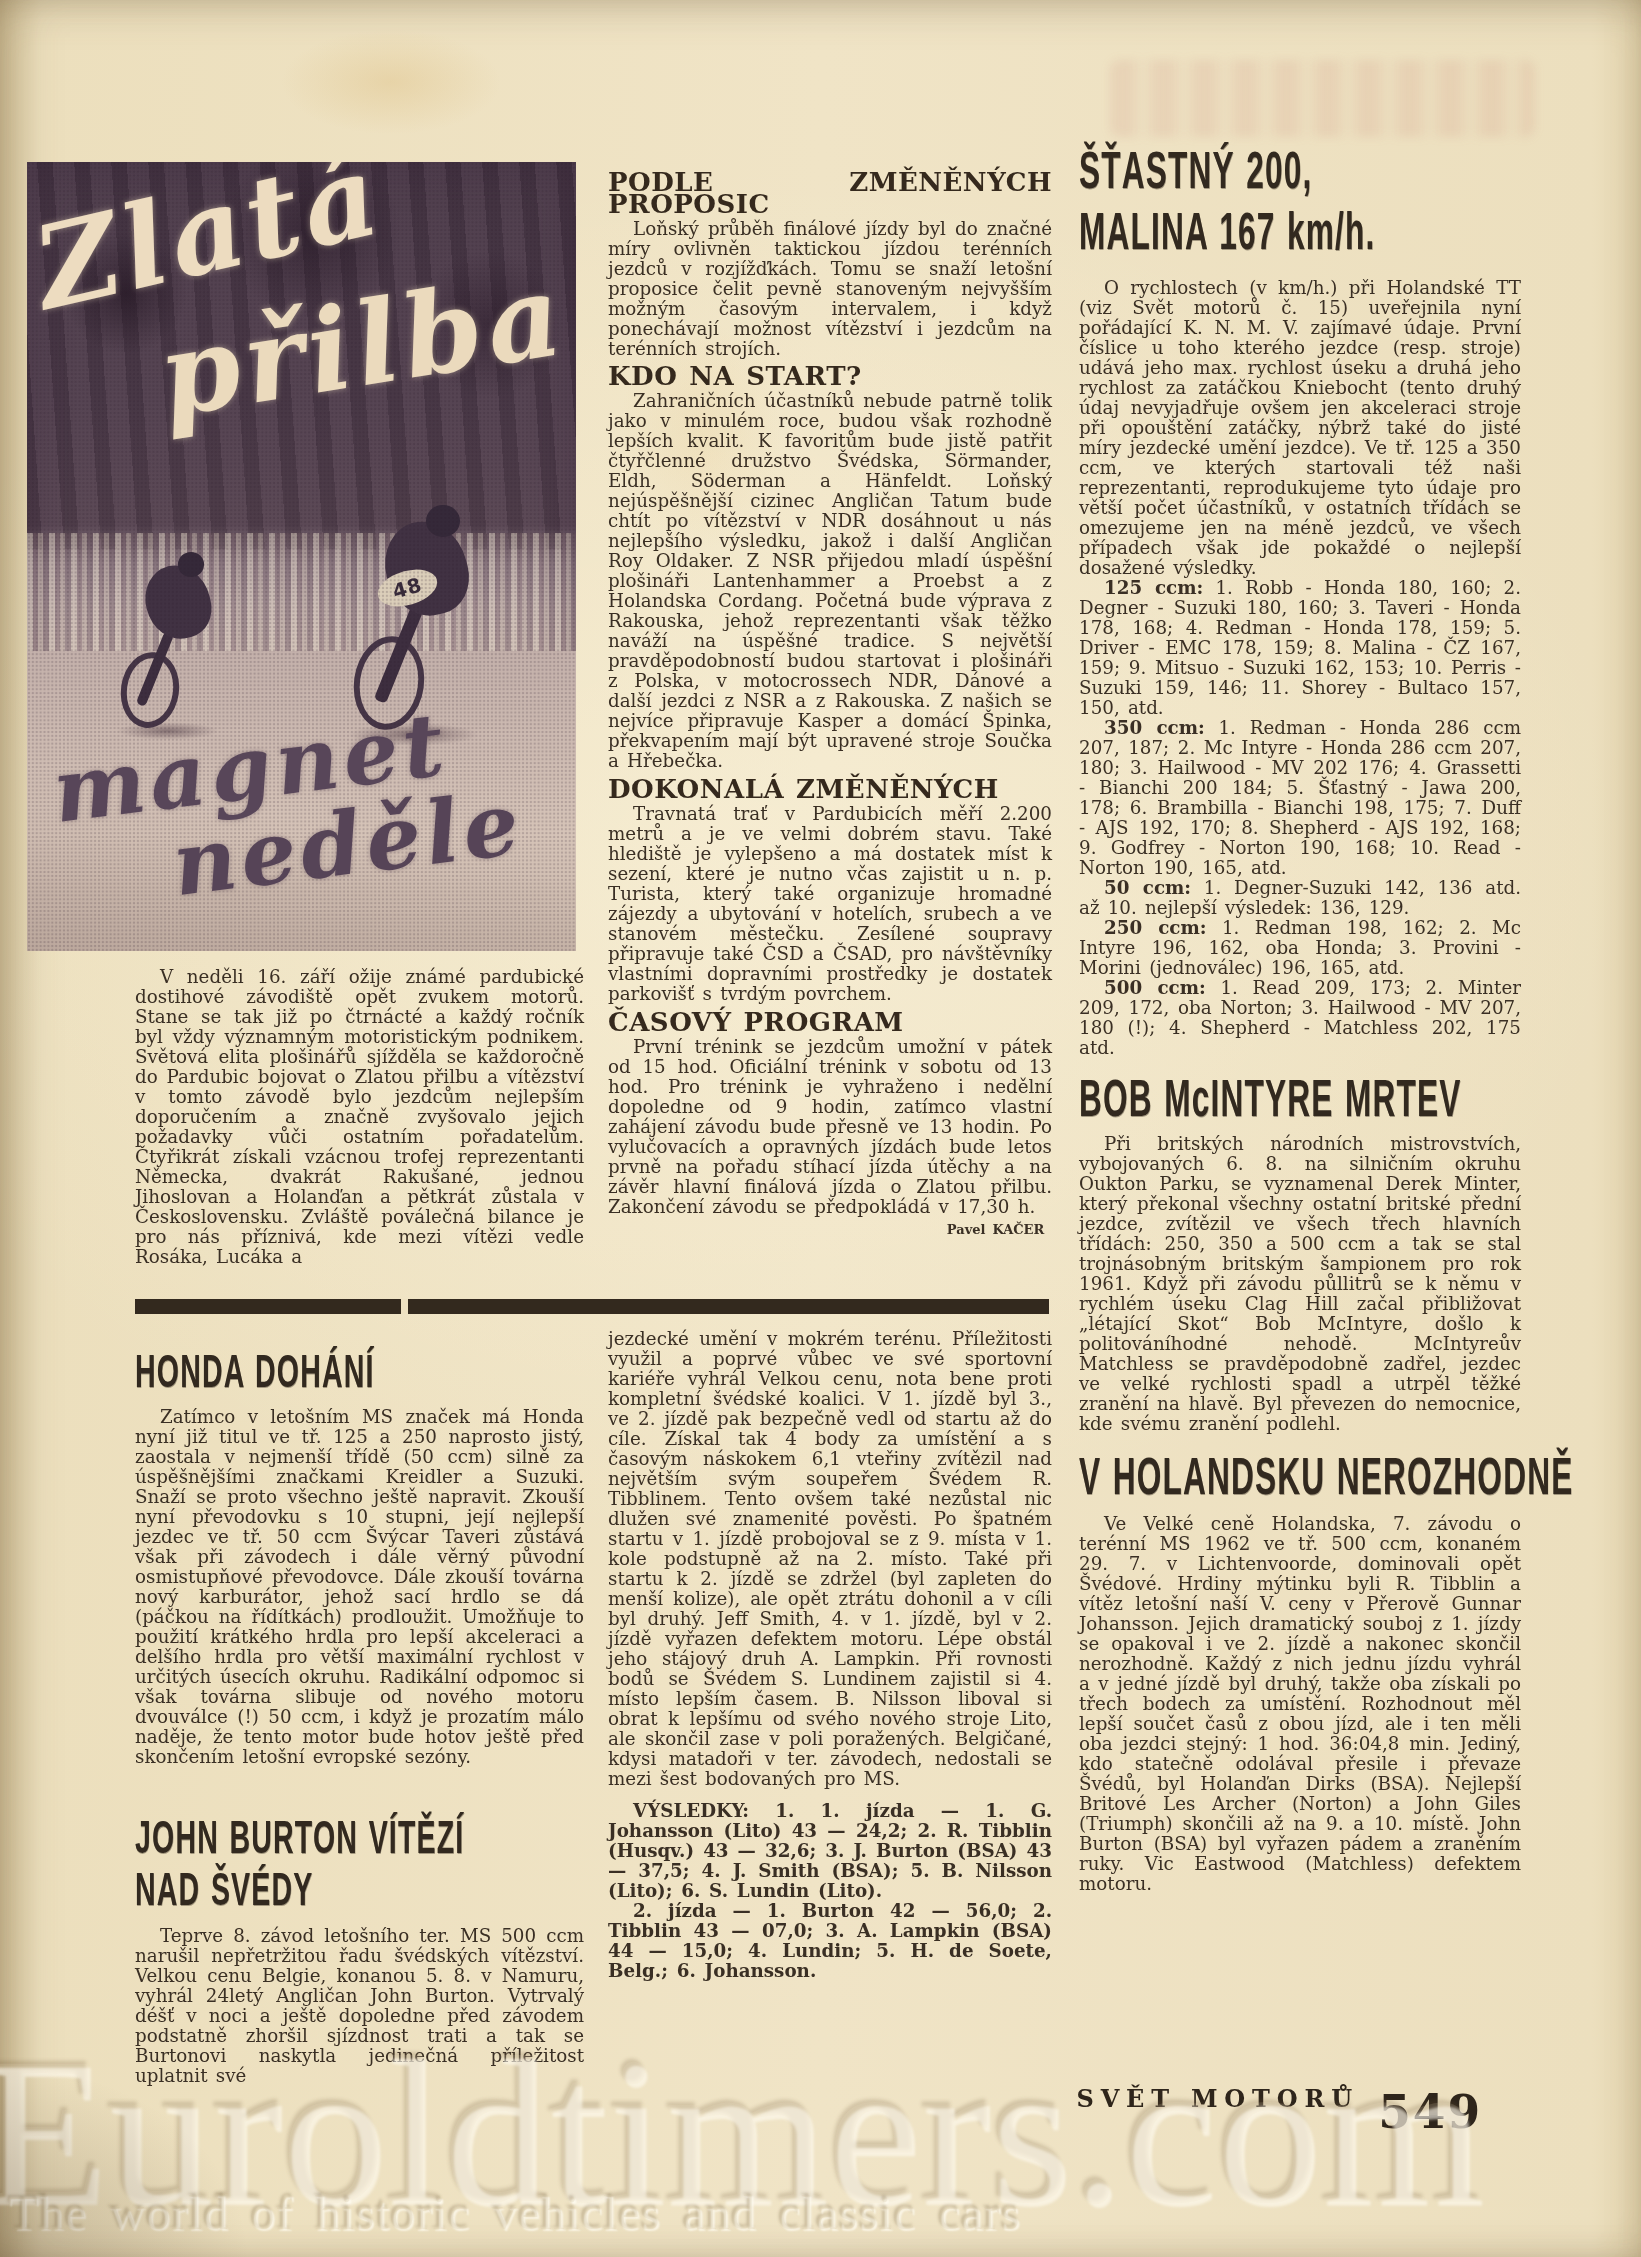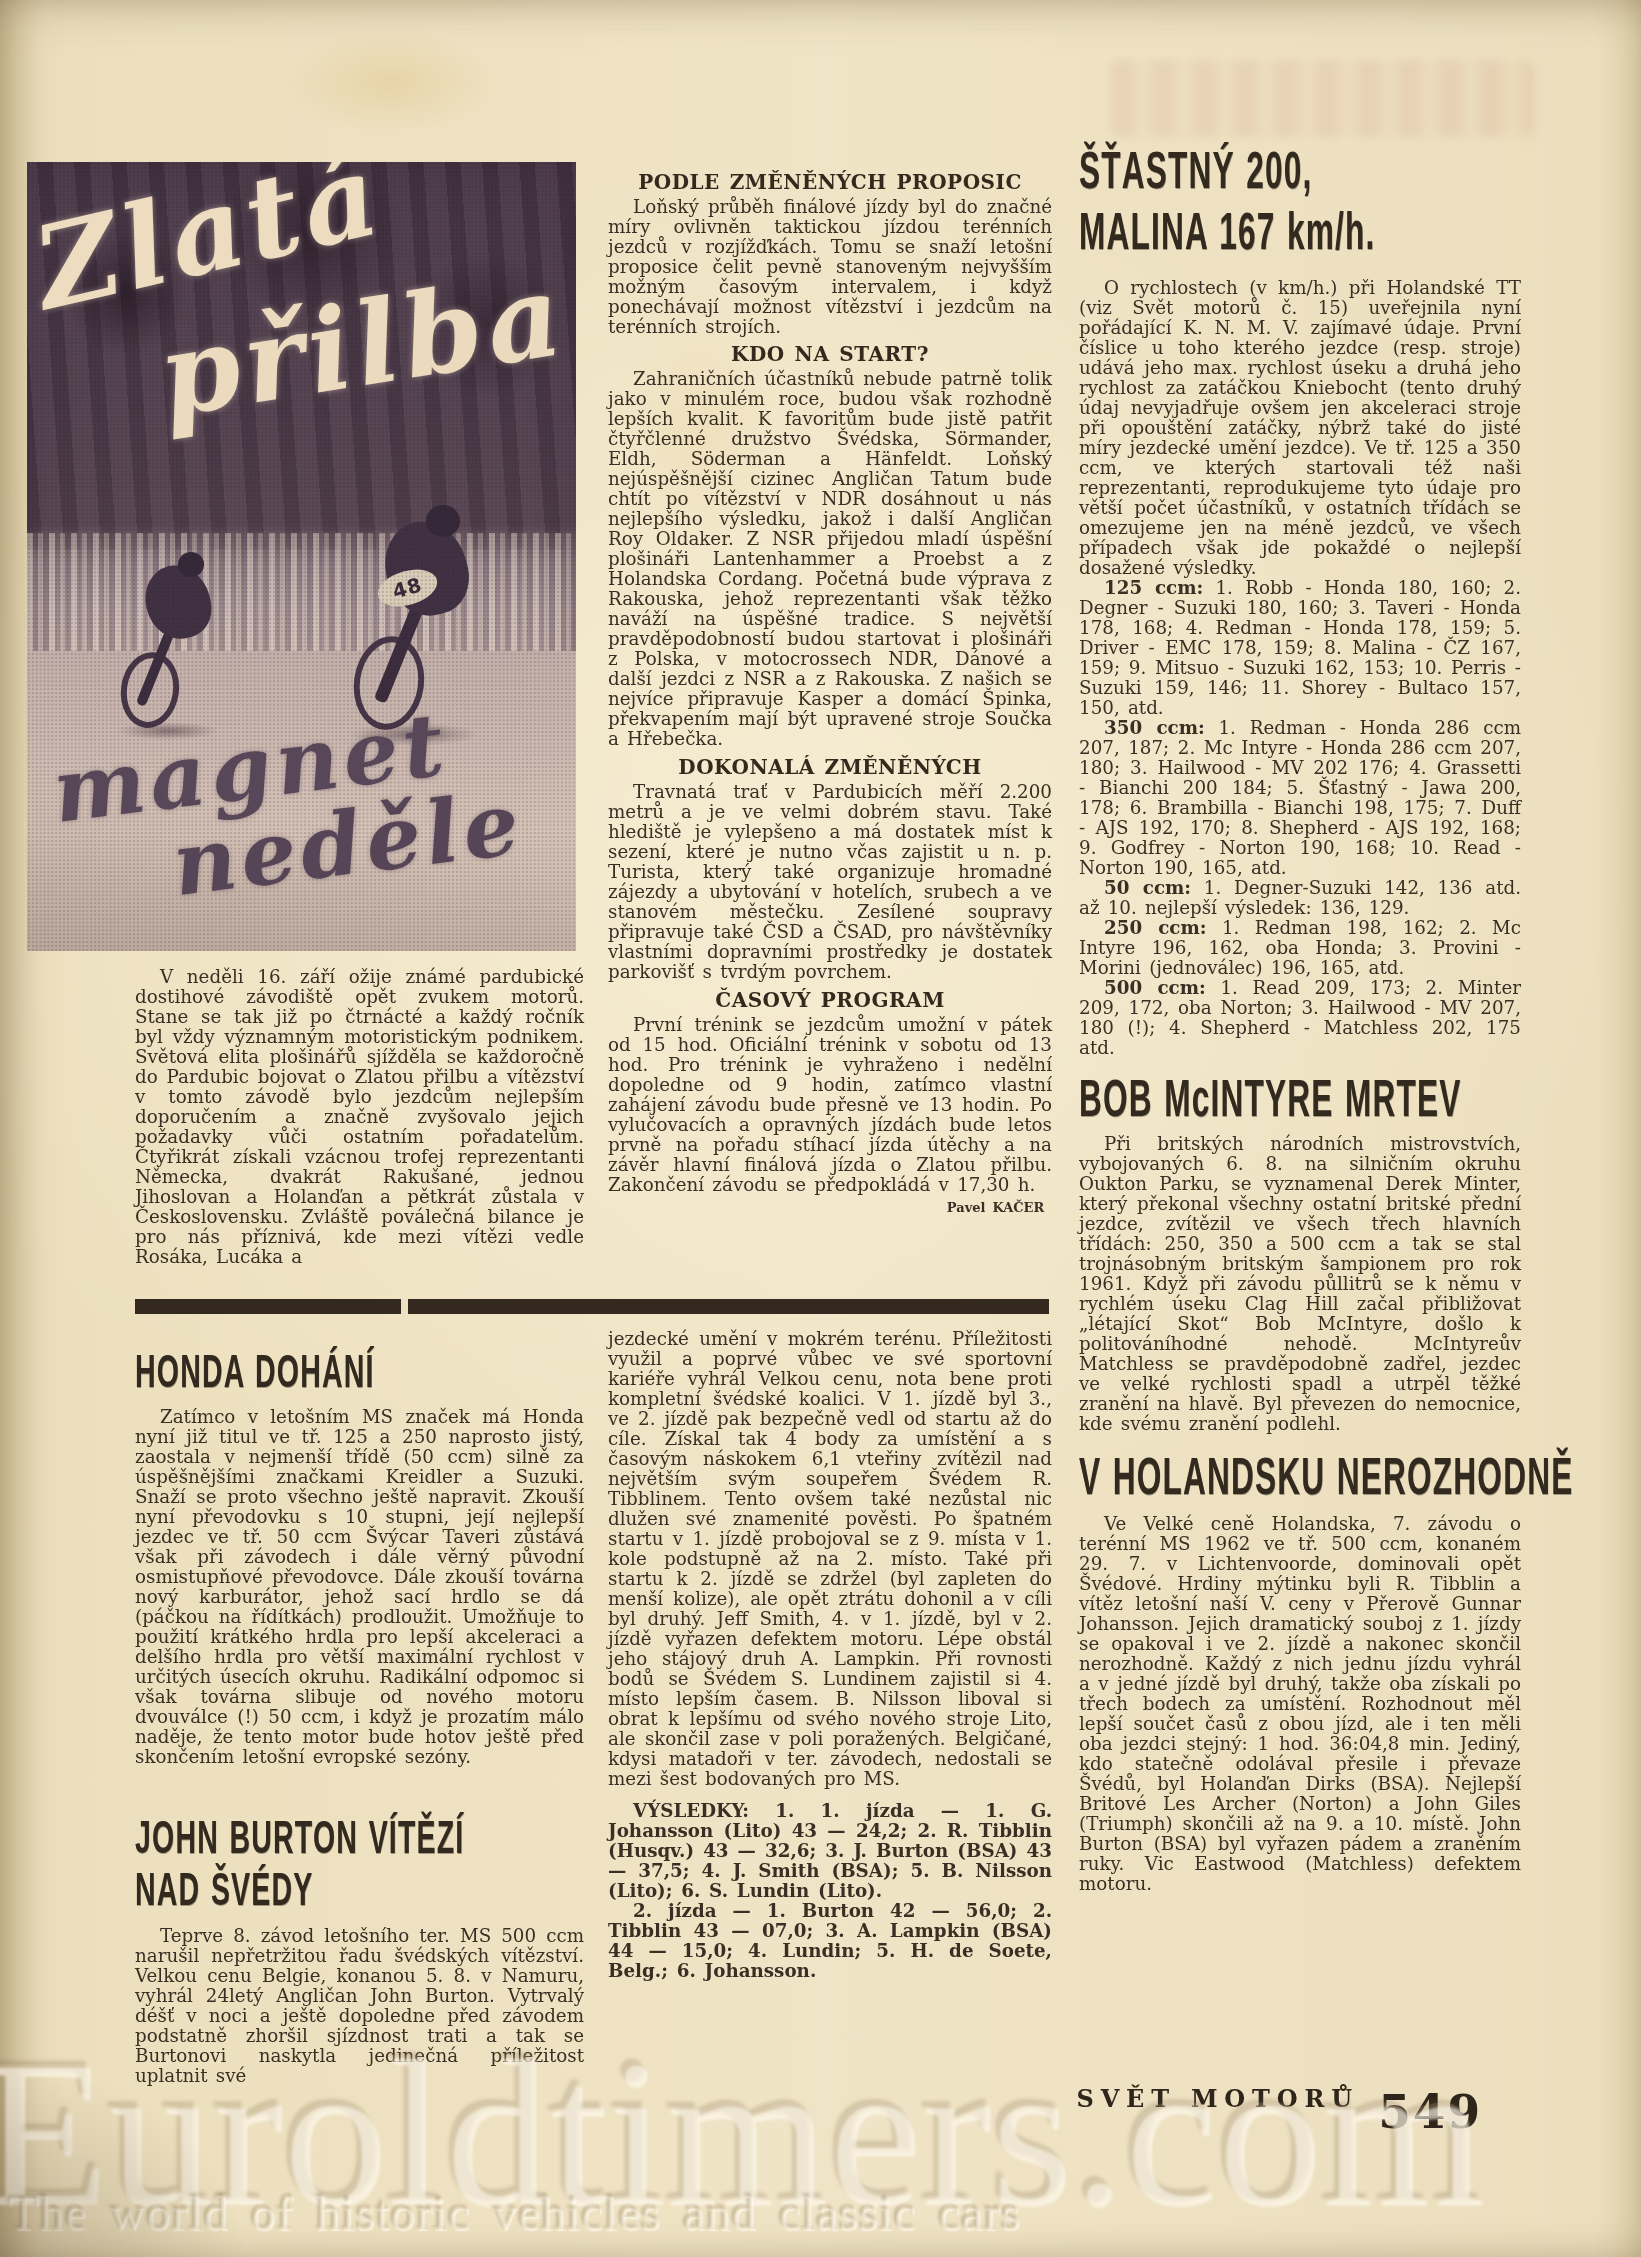--- a/index.html
+++ b/index.html
@@ -53,21 +53,21 @@
   .rider-a{left:89px;top:394px;width:114px;height:177px;}
   .rider-b{left:321px;top:348px;width:145px;height:227px;}
   .plate{position:absolute;left:20%;top:27%;width:42%;height:15%;background:#dccfba;border-radius:50%;
     transform:rotate(-16deg);display:flex;align-items:center;justify-content:center;
     font:bold 20px "DejaVu Sans",sans-serif;color:#382b3a;letter-spacing:1px;}
 
   
   .col{position:absolute;color:#3a2f24;font-size:18.3px;line-height:20px;text-align:justify;word-spacing:2.4px;}
   .p{margin:0;text-indent:25px;}
   .p.noind{text-indent:0;}
-  .sub{font-weight:bold;font-size:20px;line-height:22px;text-align:center;letter-spacing:0.5px;margin:6.8px 0 3.9px;color:#35291d;text-indent:0;}
+  .sub{font-weight:bold;font-size:26px;line-height:22px;letter-spacing:0.5px;margin:6.8px 0 3.9px;color:#35291d;text-indent:0;}
   .byline{text-align:right;font-weight:bold;font-size:13px;margin-top:2.9px;padding-right:7.7px;}
   .bres{font-weight:bold;}
   .mt{margin-top:11.6px;}
   .hl{font-family:"Liberation Sans","DejaVu Sans",sans-serif;font-weight:bold;color:#32291f;
     white-space:nowrap;transform:scaleX(.62);transform-origin:left center;letter-spacing:1.9px;
     text-shadow:0.6px 0.6px 0 rgba(50,40,28,.4);}
   .hl-r{font-size:51px;line-height:51px;}
   .hl-l{font-size:46px;line-height:48px;}
   .divider{position:absolute;left:135px;top:1299px;width:914px;height:14.5px;background:#33291e;}
   .divider .notch{position:absolute;left:266px;top:0;width:6.8px;height:100%;background:#eee1c1;}

